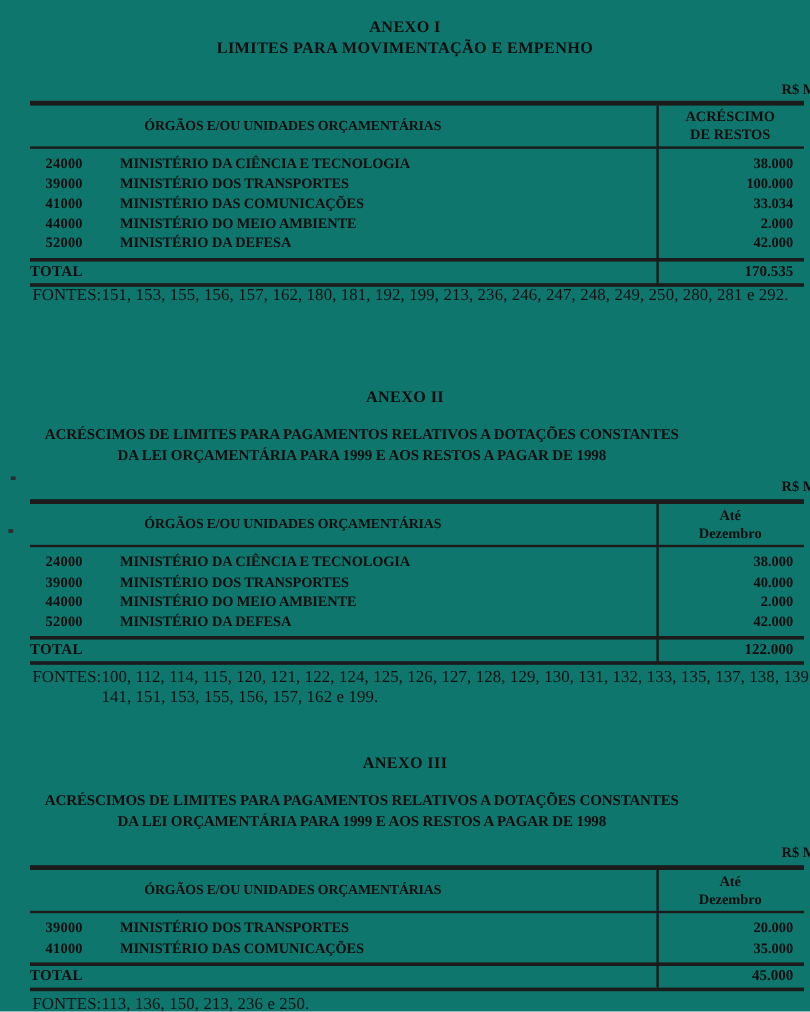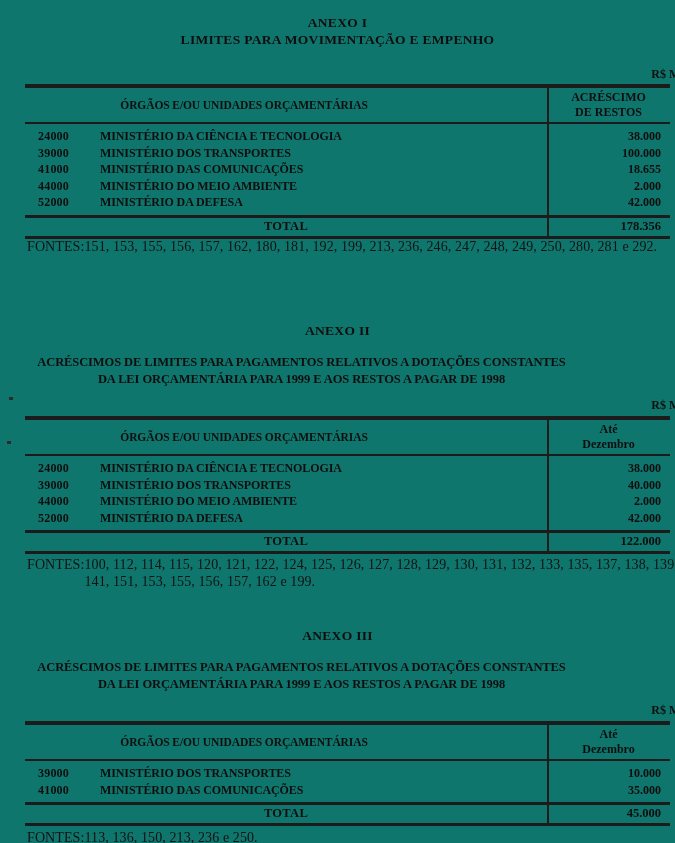--- a/index.html
+++ b/index.html
@@ -36,21 +36,21 @@
     width:123px;box-sizing:border-box;text-align:center;
     font-size:12px;line-height:14.5px;padding:2px 0 3px;margin-left:44px;
   }
   .tbl-body{border-bottom:3px solid #1b1b1b;padding:4px 0 4px;}
   .row{display:flex;line-height:16.5px;font-size:12px;}
   .row-left{flex:1;display:flex;padding-left:13px;}
   .code{width:62px;letter-spacing:.2px;}
   .name{flex:1;letter-spacing:-.1px;}
   .row-right{width:123px;box-sizing:border-box;text-align:right;padding-right:9px;}
   .tbl-total{display:flex;font-size:12.5px;line-height:15px;padding:1px 0 2px;}
-  .total-left{flex:1;text-align:center;letter-spacing:.3px;}
+  .total-left{flex:1;text-align:left;letter-spacing:.3px;}
   .fontes{
     position:absolute;left:27px;right:12px;display:flex;
     font-size:14px;line-height:17px;letter-spacing:.1px;color:#111;
   }
   .fontes-label{flex:0 0 31px;white-space:nowrap;}
   .fontes-text{flex:1;}
   .speck{position:absolute;background:#2c2c2c;}
   .sp1{left:9px;top:397px;width:4px;height:3px;}
   .sp2{left:7px;top:441px;width:4px;height:3px;}
 </style>
@@ -84,40 +84,40 @@
             <span class="code">39000</span>
             <span class="name">MINISTÉRIO DOS TRANSPORTES</span>
           </div>
         <div class="row-right">100.000</div>
       </div>
       <div class="row">
         <div class="row-left">
             <span class="code">41000</span>
             <span class="name">MINISTÉRIO DAS COMUNICAÇÕES</span>
           </div>
-        <div class="row-right">18.655</div>
+        <div class="row-right">33.034</div>
       </div>
       <div class="row">
         <div class="row-left">
             <span class="code">44000</span>
             <span class="name">MINISTÉRIO DO MEIO AMBIENTE</span>
           </div>
         <div class="row-right">2.000</div>
       </div>
       <div class="row">
         <div class="row-left">
             <span class="code">52000</span>
             <span class="name">MINISTÉRIO DA DEFESA</span>
           </div>
         <div class="row-right">42.000</div>
       </div>
     </div>
     <div class="tbl-total">
       <div class="total-left">TOTAL</div>
-      <div class="row-right">178.356</div>
+      <div class="row-right">170.535</div>
     </div>
   </div>
 
   <div class="fontes" style="top:238px">
     <div class="fontes-label">FONTES:</div>
     <div class="fontes-text">
       <div>151, 153, 155, 156, 157, 162, 180, 181, 192, 199, 213, 236, 246, 247, 248, 249, 250, 280, 281 e 292.</div>
     </div>
   </div>
 
@@ -192,21 +192,21 @@
         <div>Até</div>
         <div>Dezembro</div>
       </div>
     </div>
     <div class="tbl-body">
       <div class="row">
         <div class="row-left">
             <span class="code">39000</span>
             <span class="name">MINISTÉRIO DOS TRANSPORTES</span>
           </div>
-        <div class="row-right">10.000</div>
+        <div class="row-right">20.000</div>
       </div>
       <div class="row">
         <div class="row-left">
             <span class="code">41000</span>
             <span class="name">MINISTÉRIO DAS COMUNICAÇÕES</span>
           </div>
         <div class="row-right">35.000</div>
       </div>
     </div>
     <div class="tbl-total">

